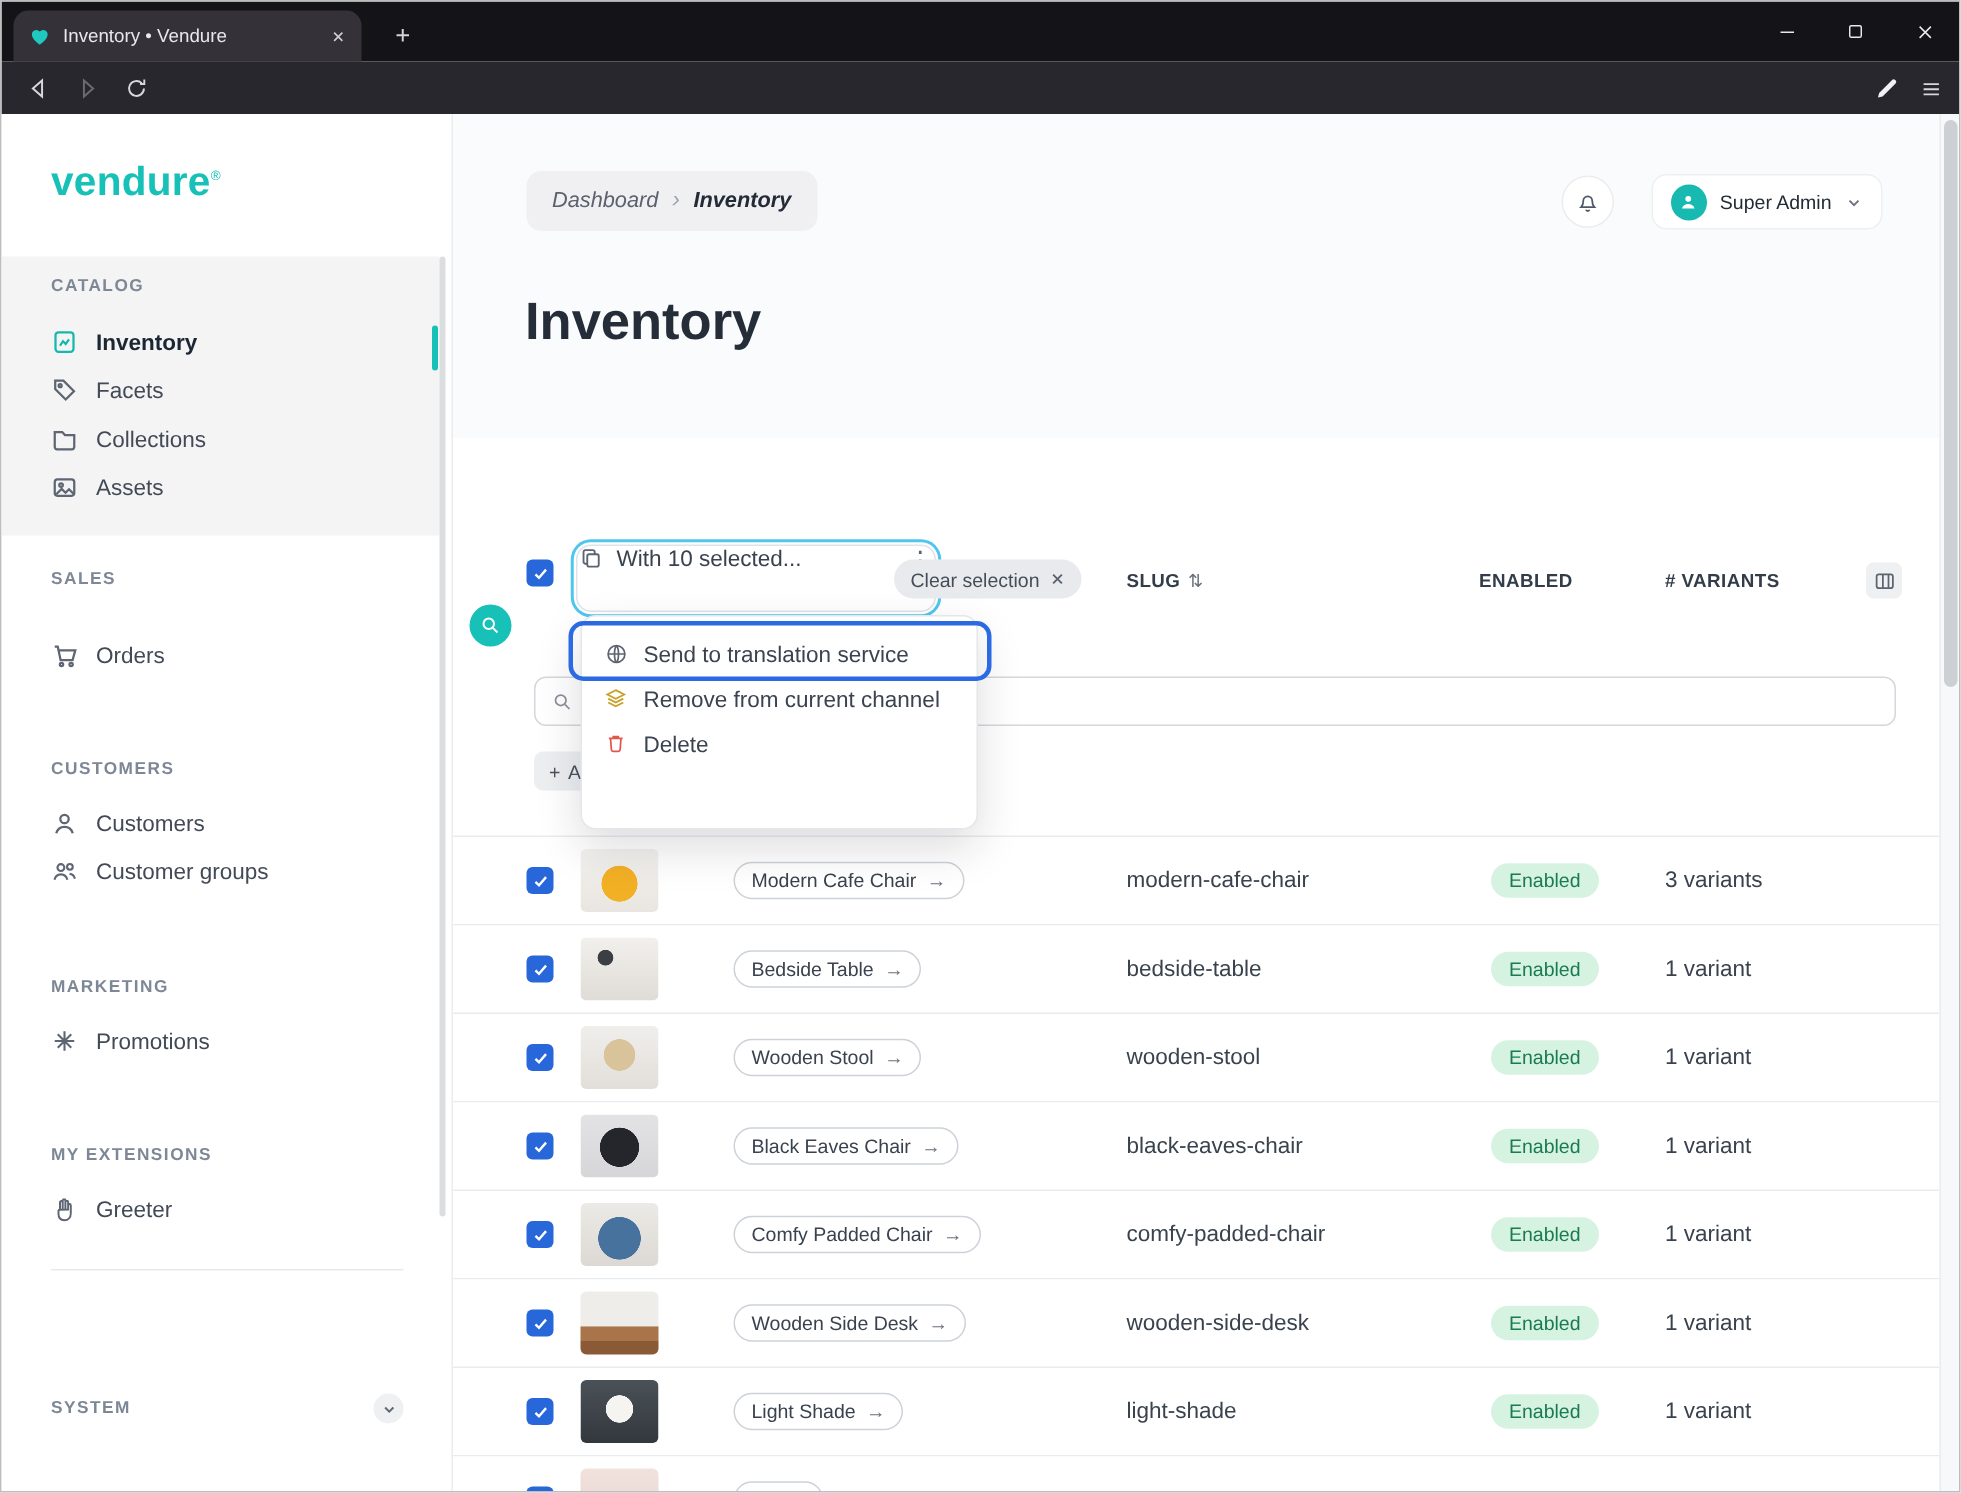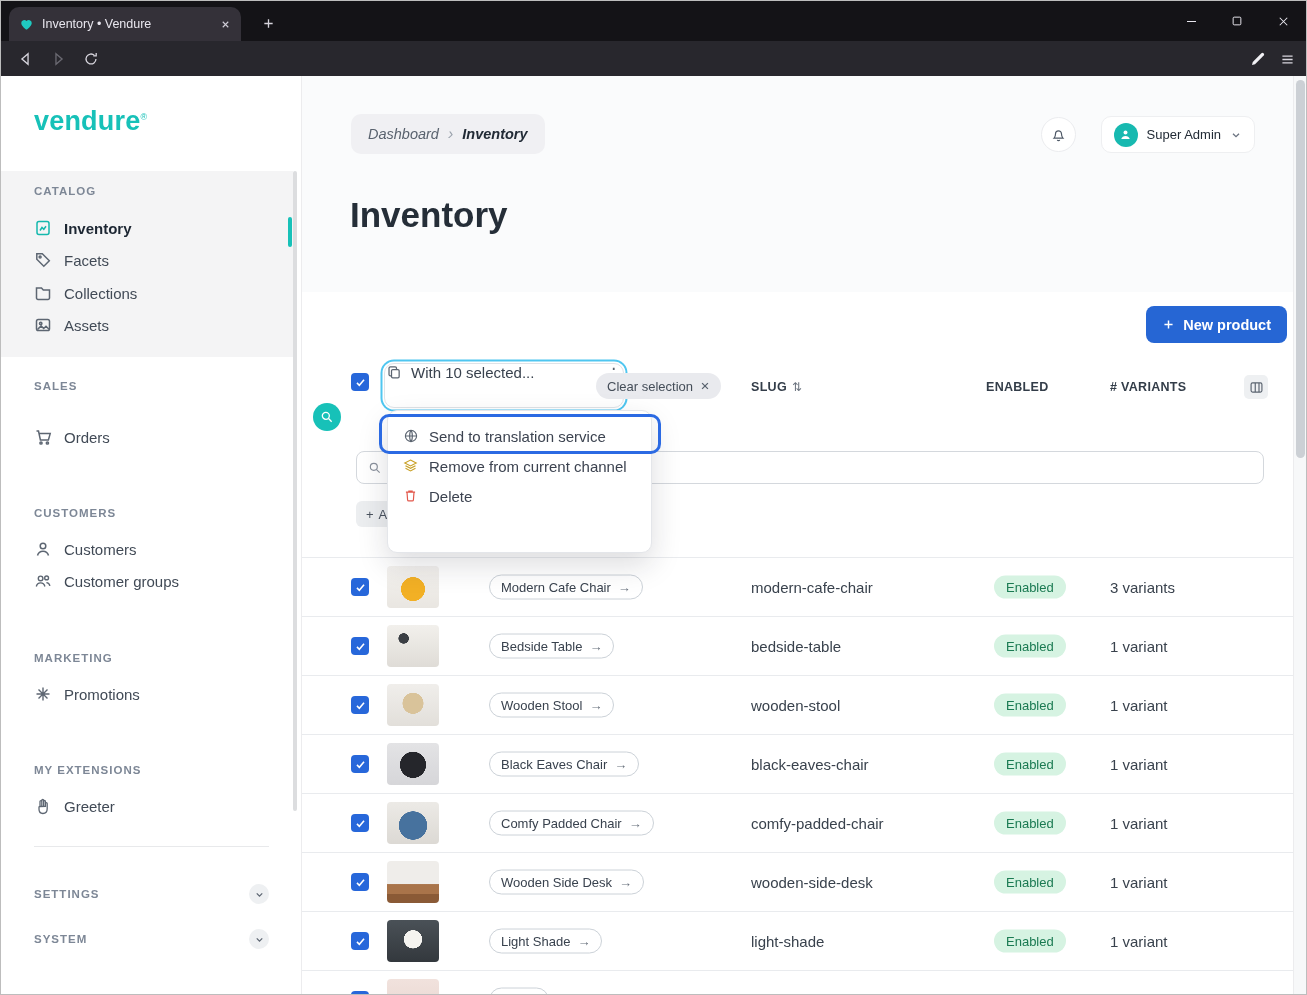--- a/index.html
+++ b/index.html
@@ -298,28 +298,20 @@
       <span class="nic">
           <svg viewBox="0 0 18 18" width="18" height="18" stroke="currentColor" stroke-width="1.3" fill="none">
             <path d="M6 9.5V4.6a.9.9 0 0 1 1.8 0V8.8M7.8 8.5V3.4a.9.9 0 0 1 1.8 0V8.8M9.6 8.8V4.4a.9.9 0 0 1 1.8 0v5M11.4 9.4V6.6a.9.9 0 0 1 1.8 0v5.2c0 2.9-1.7 4.7-4.3 4.7S5 14.7 5 12.3V10a.9.9 0 0 1 1-.5z"></path>
           </svg>
         </span>
       <span>Greeter</span>
     </div>
 
     <div class="side-divider"></div>
 
-    <div class="nav-collapse" style="top:805px">
-      <span class="clabel">SETTINGS</span>
-      <span class="chev-circle">
-          <svg viewBox="0 0 14 14" width="11" height="11" stroke="currentColor" stroke-width="1.6" fill="none">
-            <path d="M3.5 5.5 7 9l3.5-3.5"></path>
-          </svg>
-        </span>
-    </div>
     <div class="nav-collapse" style="top:850px">
       <span class="clabel">SYSTEM</span>
       <span class="chev-circle">
           <svg viewBox="0 0 14 14" width="11" height="11" stroke="currentColor" stroke-width="1.6" fill="none">
             <path d="M3.5 5.5 7 9l3.5-3.5"></path>
           </svg>
         </span>
     </div>
 
     <div class="side-scroll"></div>
@@ -354,28 +346,20 @@
       <span class="uchev">
         <svg viewBox="0 0 14 14" width="12" height="12" stroke="currentColor" stroke-width="1.5" fill="none">
             <path d="M3.5 5.5 7 9l3.5-3.5"></path>
           </svg>
       </span>
     </div>
 
     <h1 class="page-title" style="margin:0">Inventory</h1>
 
 
-    <div class="newprod">
-      <span>
-          <svg viewBox="0 0 16 16" width="13" height="13" stroke="currentColor" stroke-width="1.8" fill="none">
-            <path d="M8 3v10M3 8h10"></path>
-          </svg>
-        </span>
-      <span>New product</span>
-    </div>
 
     <span class="cb bulk-cb">
       <svg viewBox="0 0 14 14" width="11" height="11" stroke="currentColor" stroke-width="2" fill="none">
           <path d="M2.5 7.5 5.5 10.5 11.5 3.5"></path>
         </svg>
     </span>
 
     <div class="bulkbtn">
       <span>
         <svg viewBox="0 0 18 18" width="16" height="16" stroke="#5b6470" stroke-width="1.4" fill="none">

